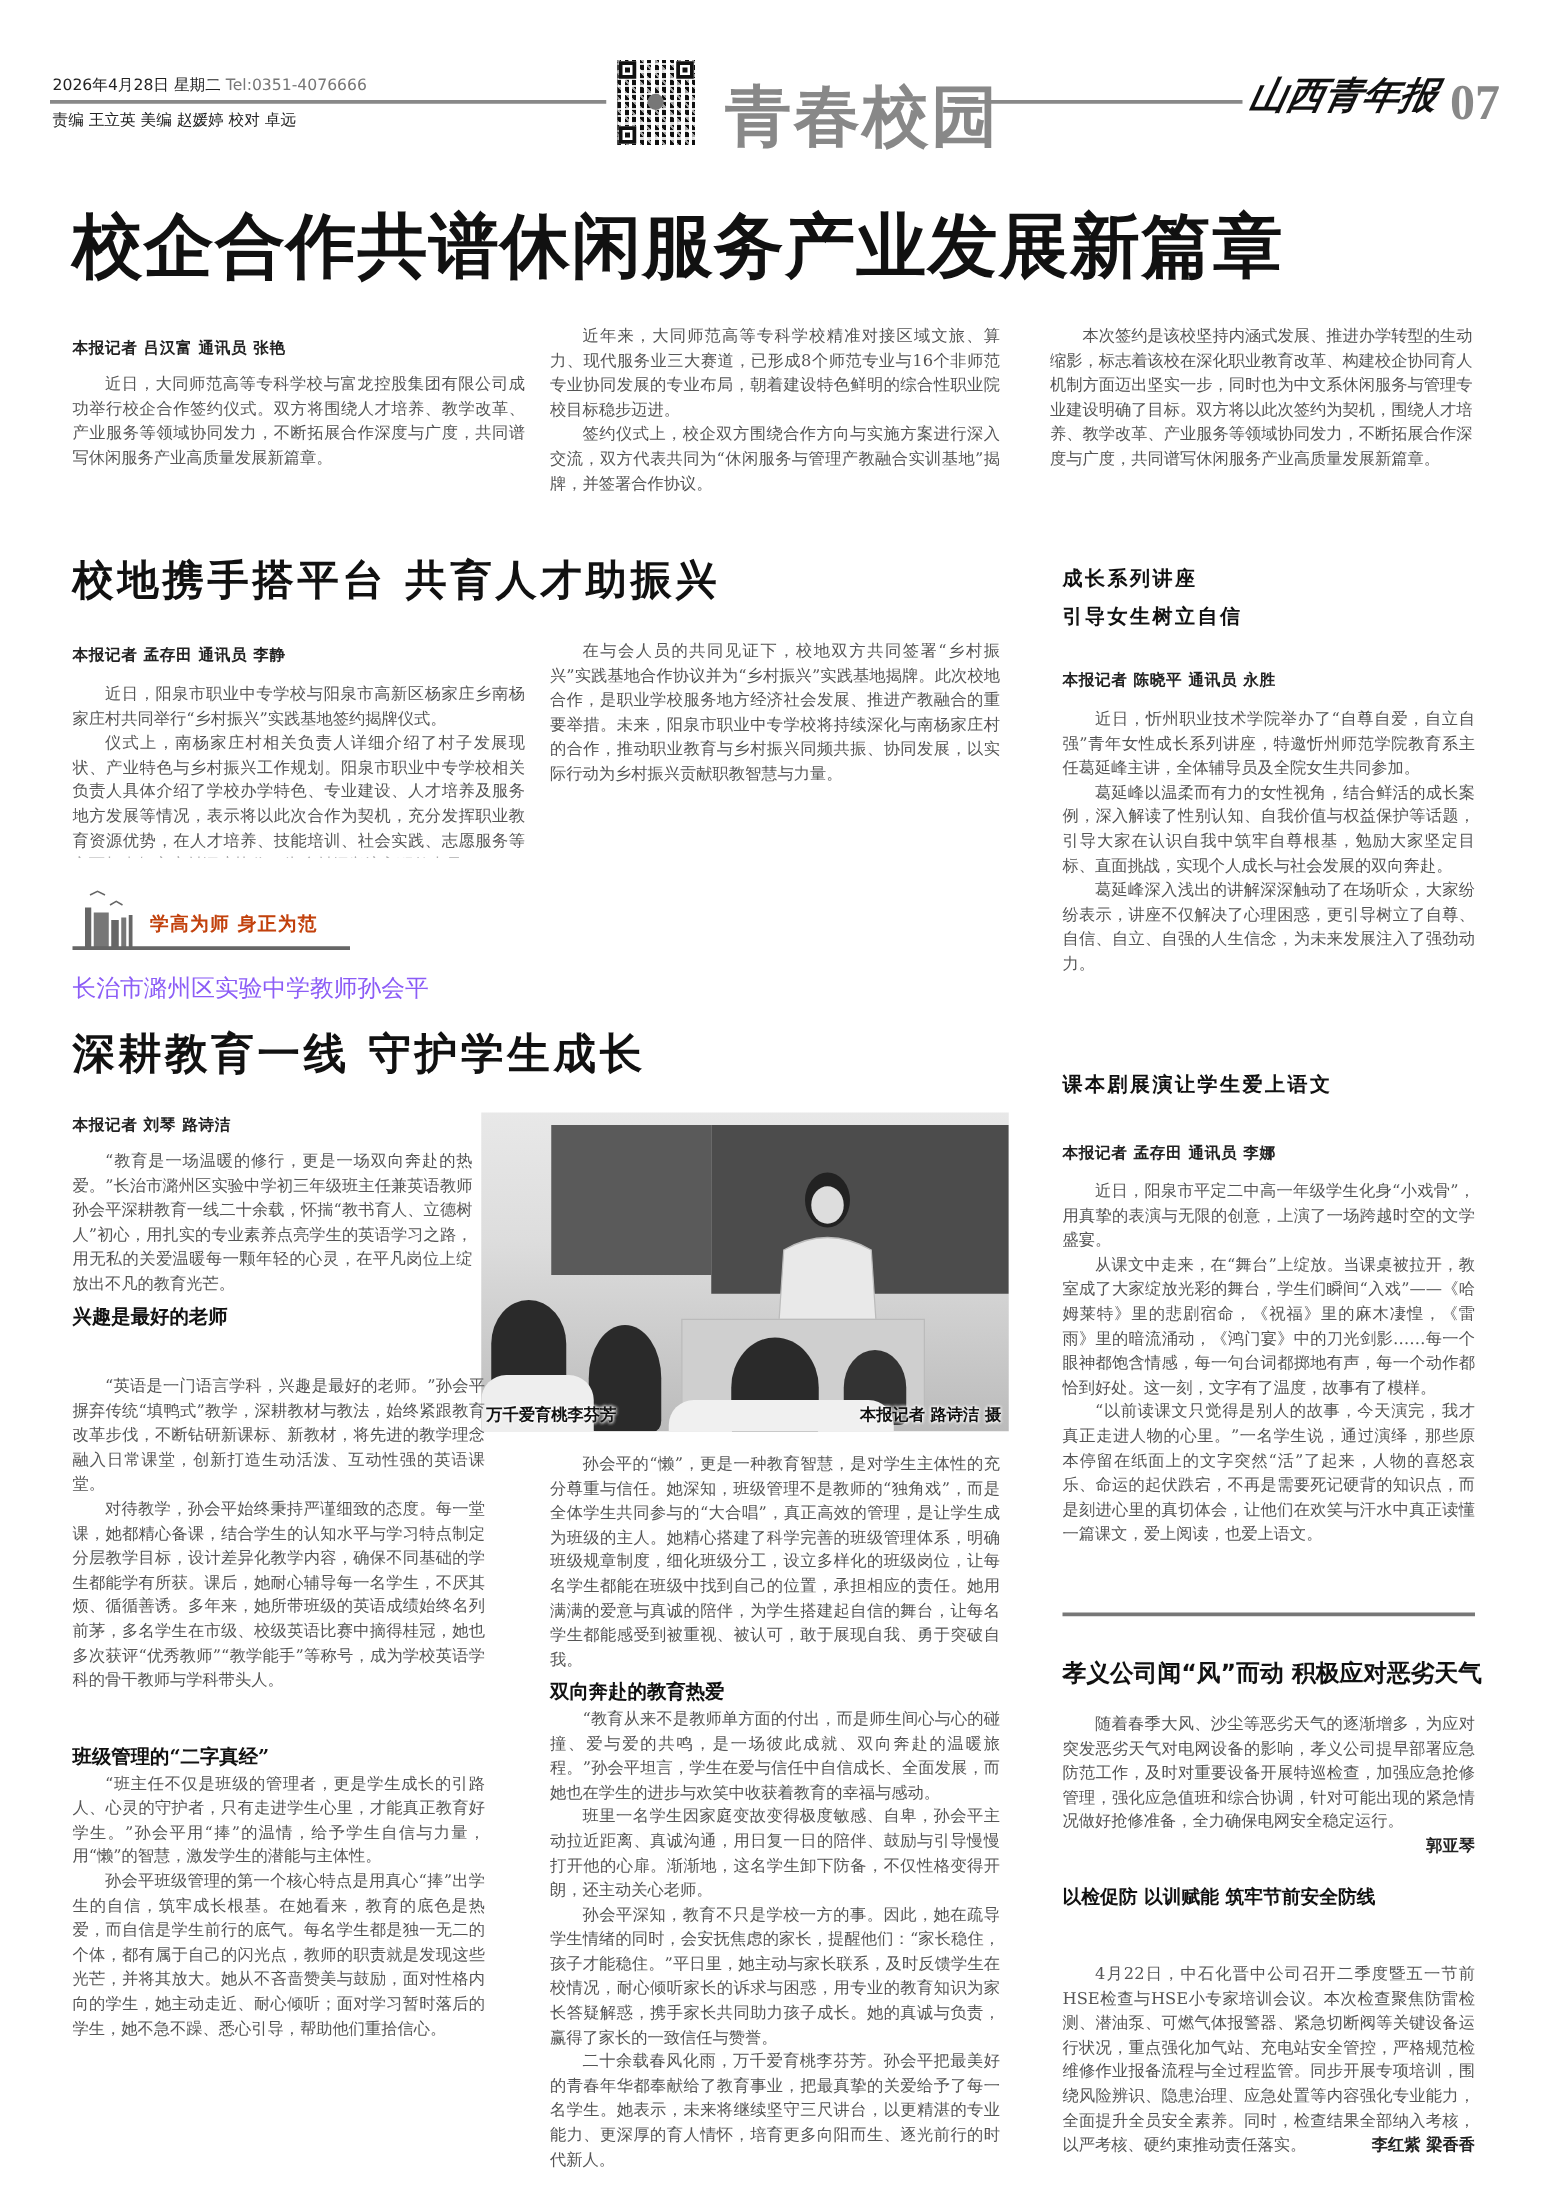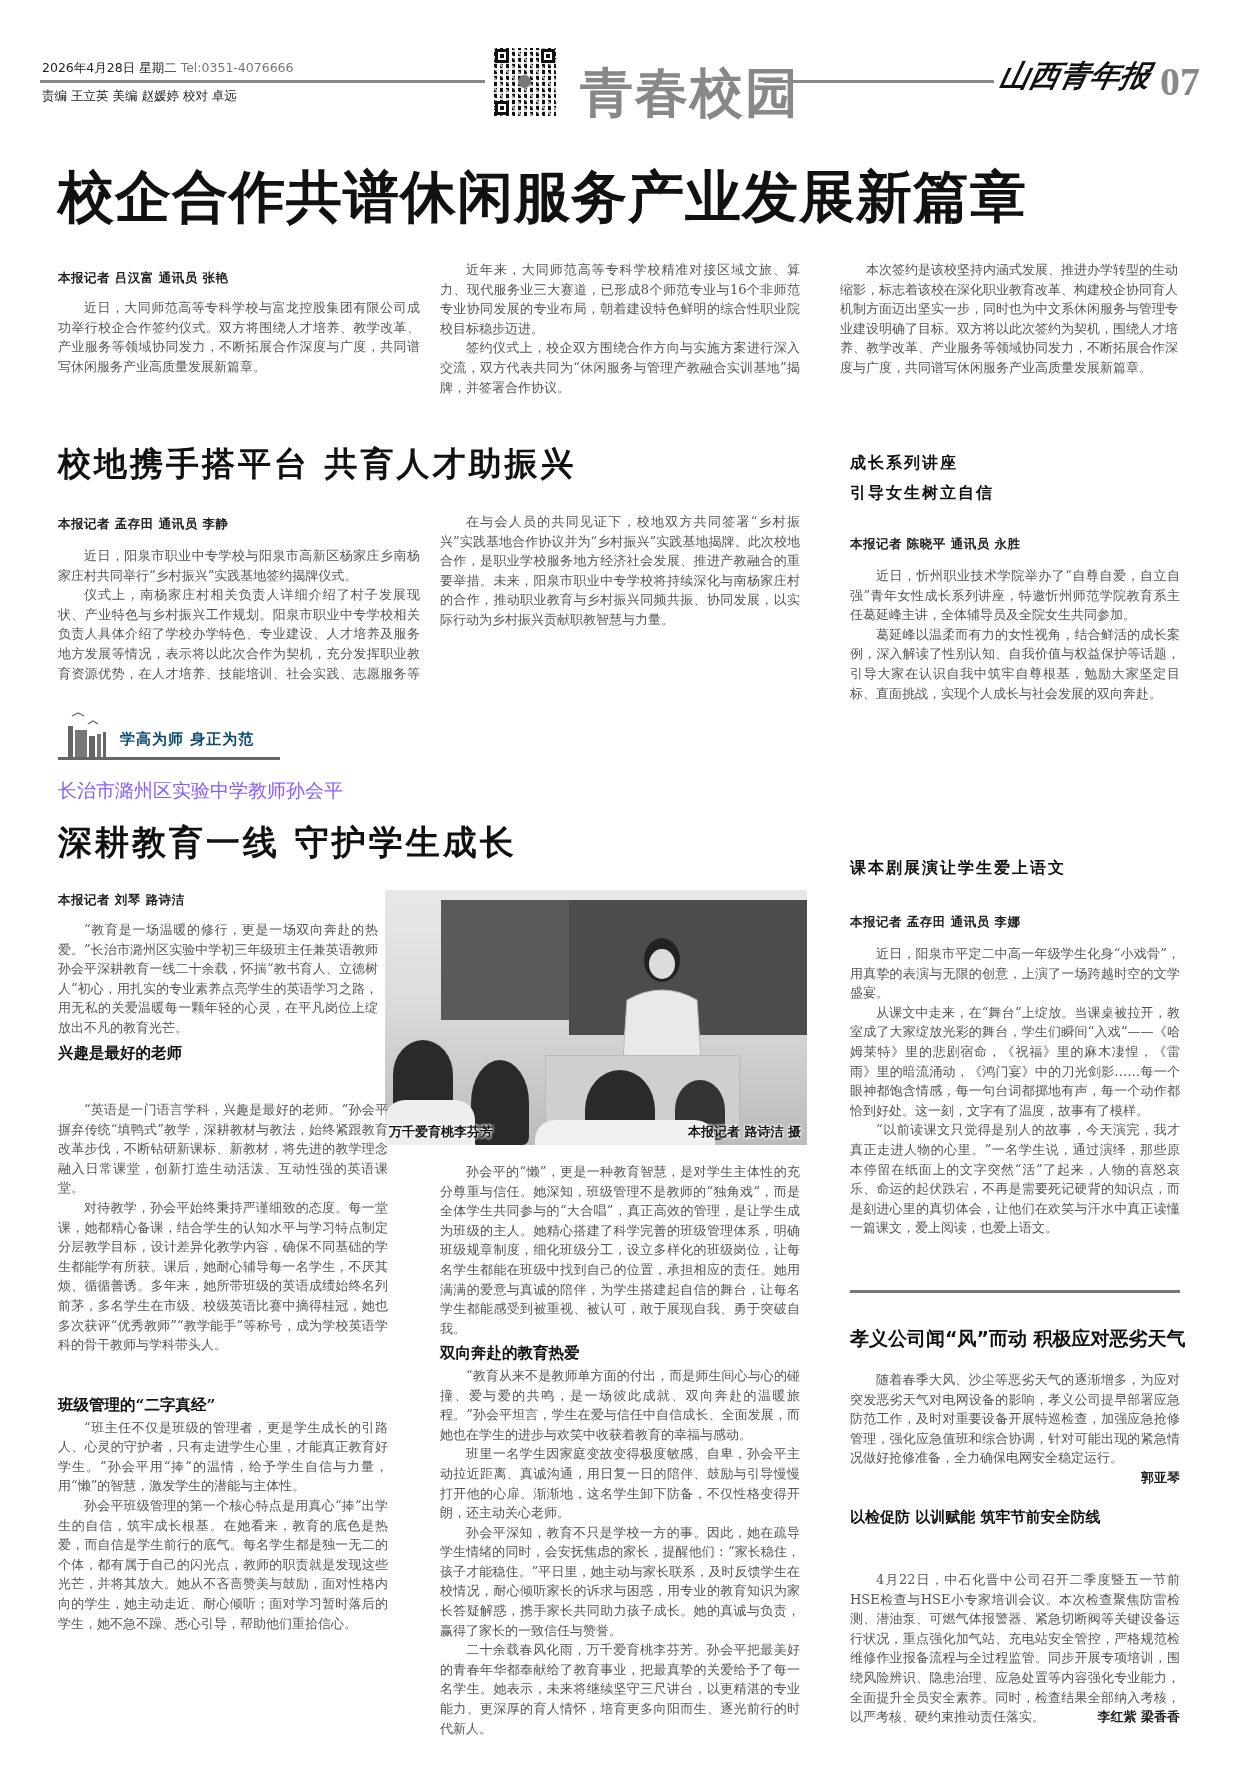--- a/index.html
+++ b/index.html
@@ -24,21 +24,21 @@
 .h1-main{left:58px;top:160px;font-family:"DejaVu Sans",sans-serif;font-size:56px;font-weight:bold;color:#111;letter-spacing:1px;white-space:nowrap}
 .byline{font-family:"DejaVu Sans",sans-serif;font-size:12.5px;font-weight:bold;color:#222;white-space:nowrap;letter-spacing:.5px}
 .body{font-size:13px;line-height:19.6px;color:#555;text-align:justify}
 .body p{text-indent:2em}
 .col{position:absolute}
 .h2{font-family:"DejaVu Sans",sans-serif;font-size:33px;font-weight:bold;color:#111;letter-spacing:3px;white-space:nowrap}
 .h3{font-family:"DejaVu Sans",sans-serif;font-size:16px;font-weight:bold;color:#111;letter-spacing:2px}
 .sub{font-family:"DejaVu Serif",serif;font-weight:bold;font-size:15.5px;color:#111;margin:5px 0 3px}
 .rule{background:#777;height:3px}
 .kicker-bar{left:58px;top:757px;width:222px;height:3px;background:#666}
-.kicker-text{left:120px;top:730px;font-family:"DejaVu Sans",sans-serif;font-size:15px;font-weight:bold;color:#0c4a6e;letter-spacing:1px;white-space:nowrap}
+.kicker-text{left:120px;top:730px;font-family:"DejaVu Sans",sans-serif;font-size:15px;font-weight:bold;color:#c2410c;letter-spacing:1px;white-space:nowrap}
 .books{left:66px;top:708px;width:48px;height:50px}
 .pre-title{left:58px;top:778px;font-family:Liberation Serif, serif;font-size:19px;color:#8b5cf6;white-space:nowrap}
 .photo{left:385px;top:890px;width:422px;height:255px;background:linear-gradient(180deg,#e8e8e8 0%,#ddd 40%,#bbb 100%);overflow:hidden}
 .board1{position:absolute;left:56px;top:10px;width:128px;height:120px;background:#5a5a5a}
 .board2{position:absolute;left:184px;top:10px;width:238px;height:135px;background:#4c4c4c}
 .teacher{position:absolute;left:230px;top:40px;width:95px;height:160px}
 .desk{position:absolute;left:160px;top:165px;width:195px;height:80px;background:#cfcfcf;border:1px solid #bbb}
 .student{position:absolute;border-radius:50% 50% 10% 10%;background:#2a2a2a}
 .cap-l{position:absolute;left:4px;bottom:4px;font-family:"DejaVu Sans",sans-serif;font-size:13px;font-weight:bold;color:#111;text-shadow:0 0 3px #fff,0 0 3px #fff,0 0 3px #fff;white-space:nowrap}
 .cap-r{position:absolute;right:6px;bottom:4px;font-family:"DejaVu Sans",sans-serif;font-size:13px;font-weight:bold;color:#111;text-shadow:0 0 3px #fff,0 0 3px #fff,0 0 3px #fff;white-space:nowrap}
@@ -147,20 +147,21 @@
 </div>
 
 <div class="abs h3" style="left:850px;top:448px;line-height:30px">
   <div>成长系列讲座</div>
   <div>引导女生树立自信</div>
 </div>
 <div class="abs byline" style="left:850px;top:536px">本报记者 陈晓平 通讯员 永胜</div>
 <div class="col body" style="left:850px;top:566px;width:330px">
   <p>近日，忻州职业技术学院举办了“自尊自爱，自立自强”青年女性成长系列讲座，特邀忻州师范学院教育系主任葛延峰主讲，全体辅导员及全院女生共同参加。</p>
   <p>葛延峰以温柔而有力的女性视角，结合鲜活的成长案例，深入解读了性别认知、自我价值与权益保护等话题，引导大家在认识自我中筑牢自尊根基，勉励大家坚定目标、直面挑战，实现个人成长与社会发展的双向奔赴。</p>
+  <p>葛延峰深入浅出的讲解深深触动了在场听众，大家纷纷表示，讲座不仅解决了心理困惑，更引导树立了自尊、自信、自立、自强的人生信念，为未来发展注入了强劲动力。</p>
 </div>
 
 <div class="abs h3" style="left:850px;top:858px">课本剧展演让学生爱上语文</div>
 <div class="abs byline" style="left:850px;top:914px">本报记者 孟存田 通讯员 李娜</div>
 <div class="col body" style="left:850px;top:944px;width:330px">
   <p>近日，阳泉市平定二中高一年级学生化身“小戏骨”，用真挚的表演与无限的创意，上演了一场跨越时空的文学盛宴。</p>
   <p>从课文中走来，在“舞台”上绽放。当课桌被拉开，教室成了大家绽放光彩的舞台，学生们瞬间“入戏”——《哈姆莱特》里的悲剧宿命，《祝福》里的麻木凄惶，《雷雨》里的暗流涌动，《鸿门宴》中的刀光剑影……每一个眼神都饱含情感，每一句台词都掷地有声，每一个动作都恰到好处。这一刻，文字有了温度，故事有了模样。</p>
   <p>“以前读课文只觉得是别人的故事，今天演完，我才真正走进人物的心里。”一名学生说，通过演绎，那些原本停留在纸面上的文字突然“活”了起来，人物的喜怒哀乐、命运的起伏跌宕，不再是需要死记硬背的知识点，而是刻进心里的真切体会，让他们在欢笑与汗水中真正读懂一篇课文，爱上阅读，也爱上语文。</p>
 </div>
 

